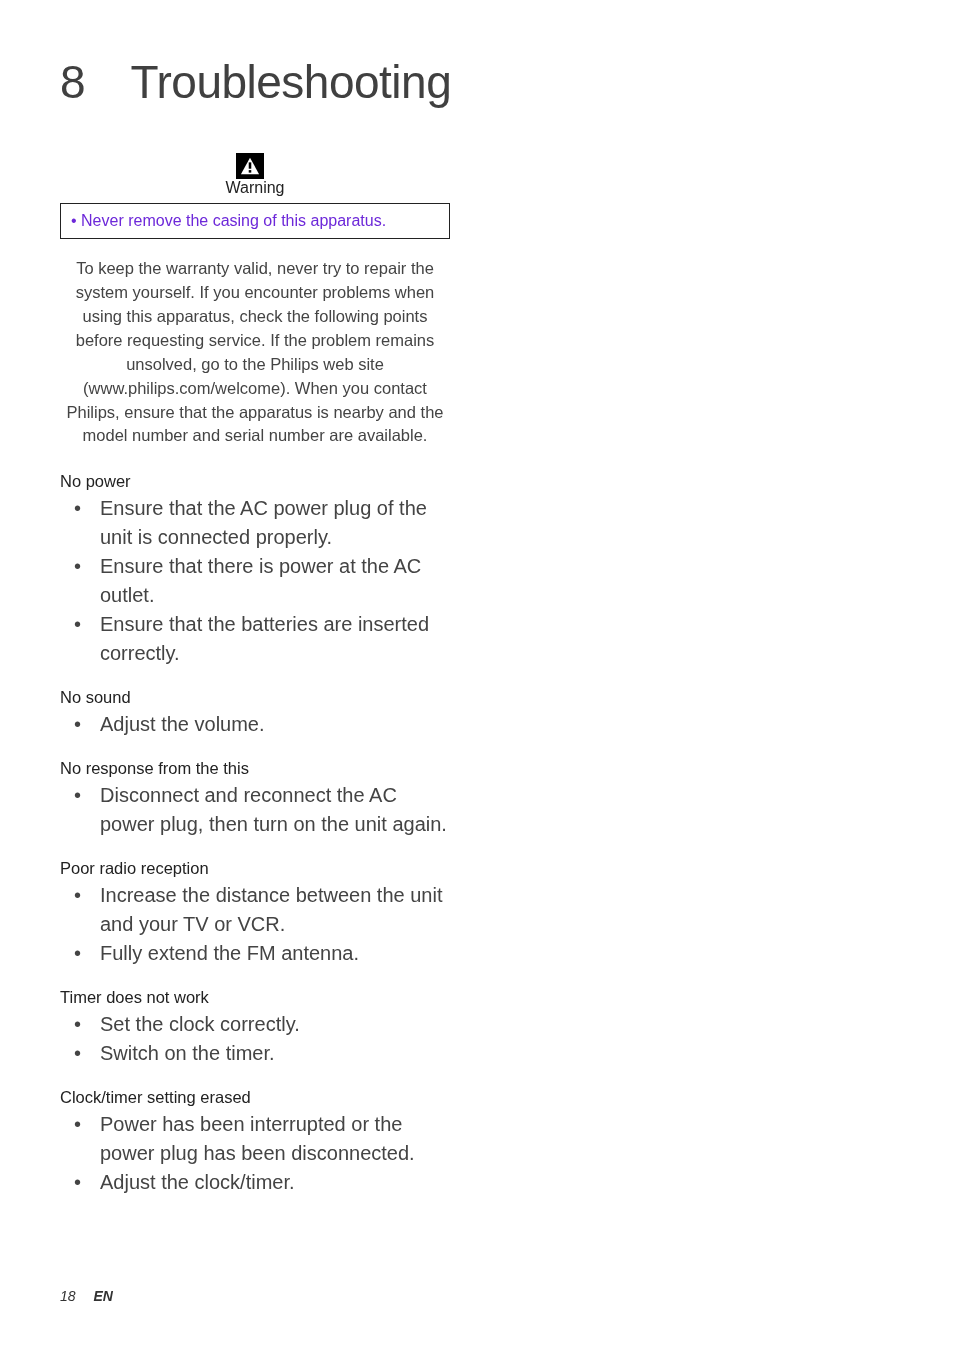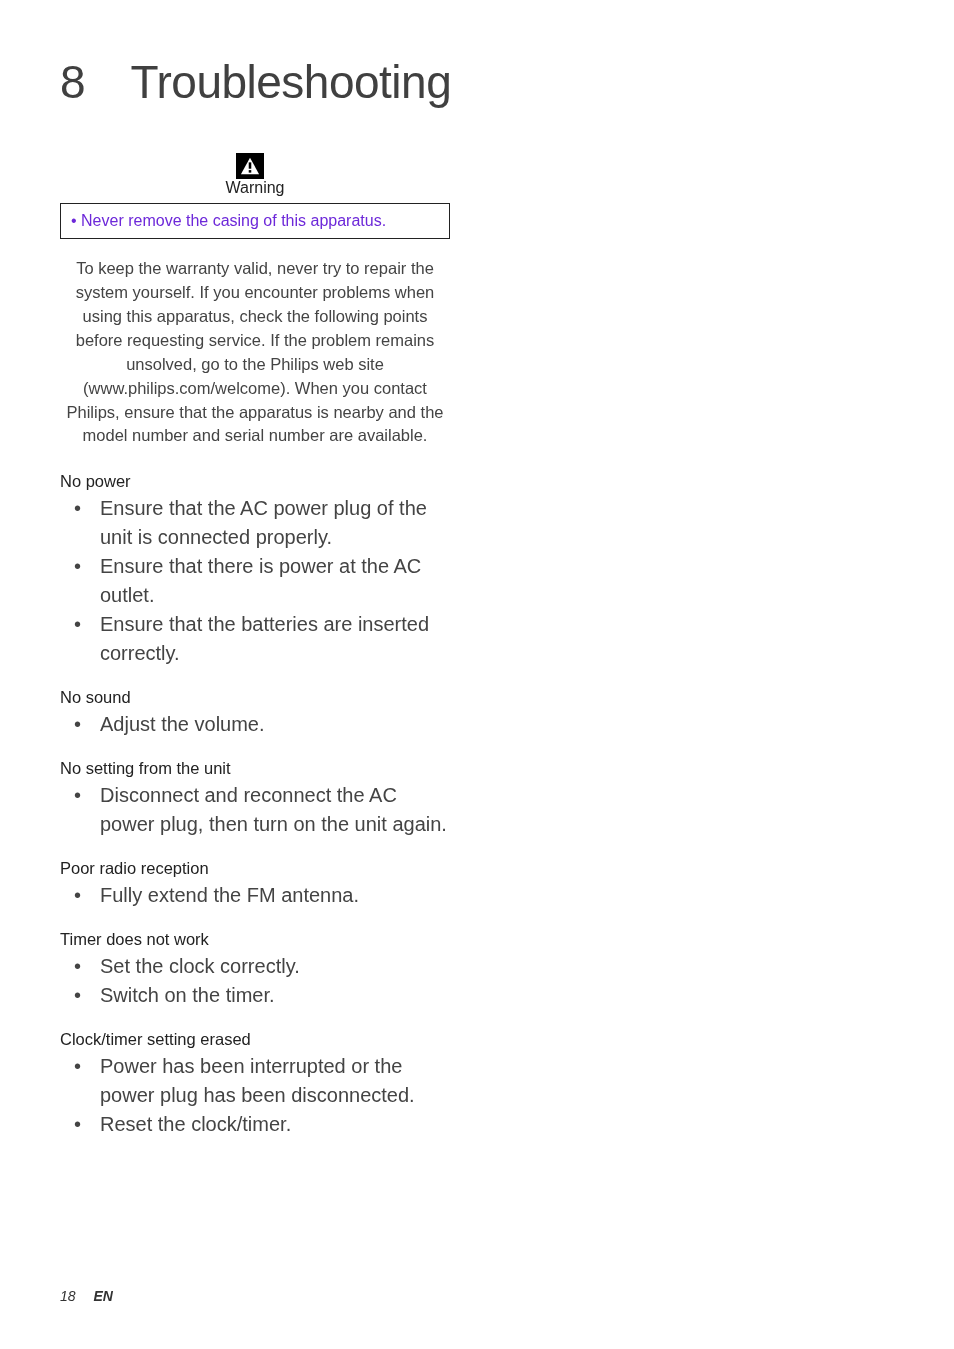--- a/index.html
+++ b/index.html
@@ -137,43 +137,44 @@
             <li>Ensure that the batteries are inserted correctly.</li>
           </ul>
         </div>
         <div class="section">
           <div class="section-heading">No sound</div>
           <ul>
             <li>Adjust the volume.</li>
           </ul>
         </div>
         <div class="section">
-          <div class="section-heading">No setting from the unit</div>
+          <div class="section-heading">No response from the this</div>
           <ul>
             <li>Disconnect and reconnect the AC power plug, then turn on the unit again.</li>
           </ul>
         </div>
         <div class="section">
           <div class="section-heading">Poor radio reception</div>
           <ul>
+            <li>Increase the distance between the unit and your TV or VCR.</li>
             <li>Fully extend the FM antenna.</li>
           </ul>
         </div>
         <div class="section">
           <div class="section-heading">Timer does not work</div>
           <ul>
             <li>Set the clock correctly.</li>
             <li>Switch on the timer.</li>
           </ul>
         </div>
         <div class="section">
           <div class="section-heading">Clock/timer setting erased</div>
           <ul>
             <li>Power has been interrupted or the power plug has been disconnected.</li>
-            <li>Reset the clock/timer.</li>
+            <li>Adjust the clock/timer.</li>
           </ul>
         </div>
       </div>
 
   </div>
 </div>
 
 <div class="footer">
   <span>18</span>
   <span class="lang">EN</span>

